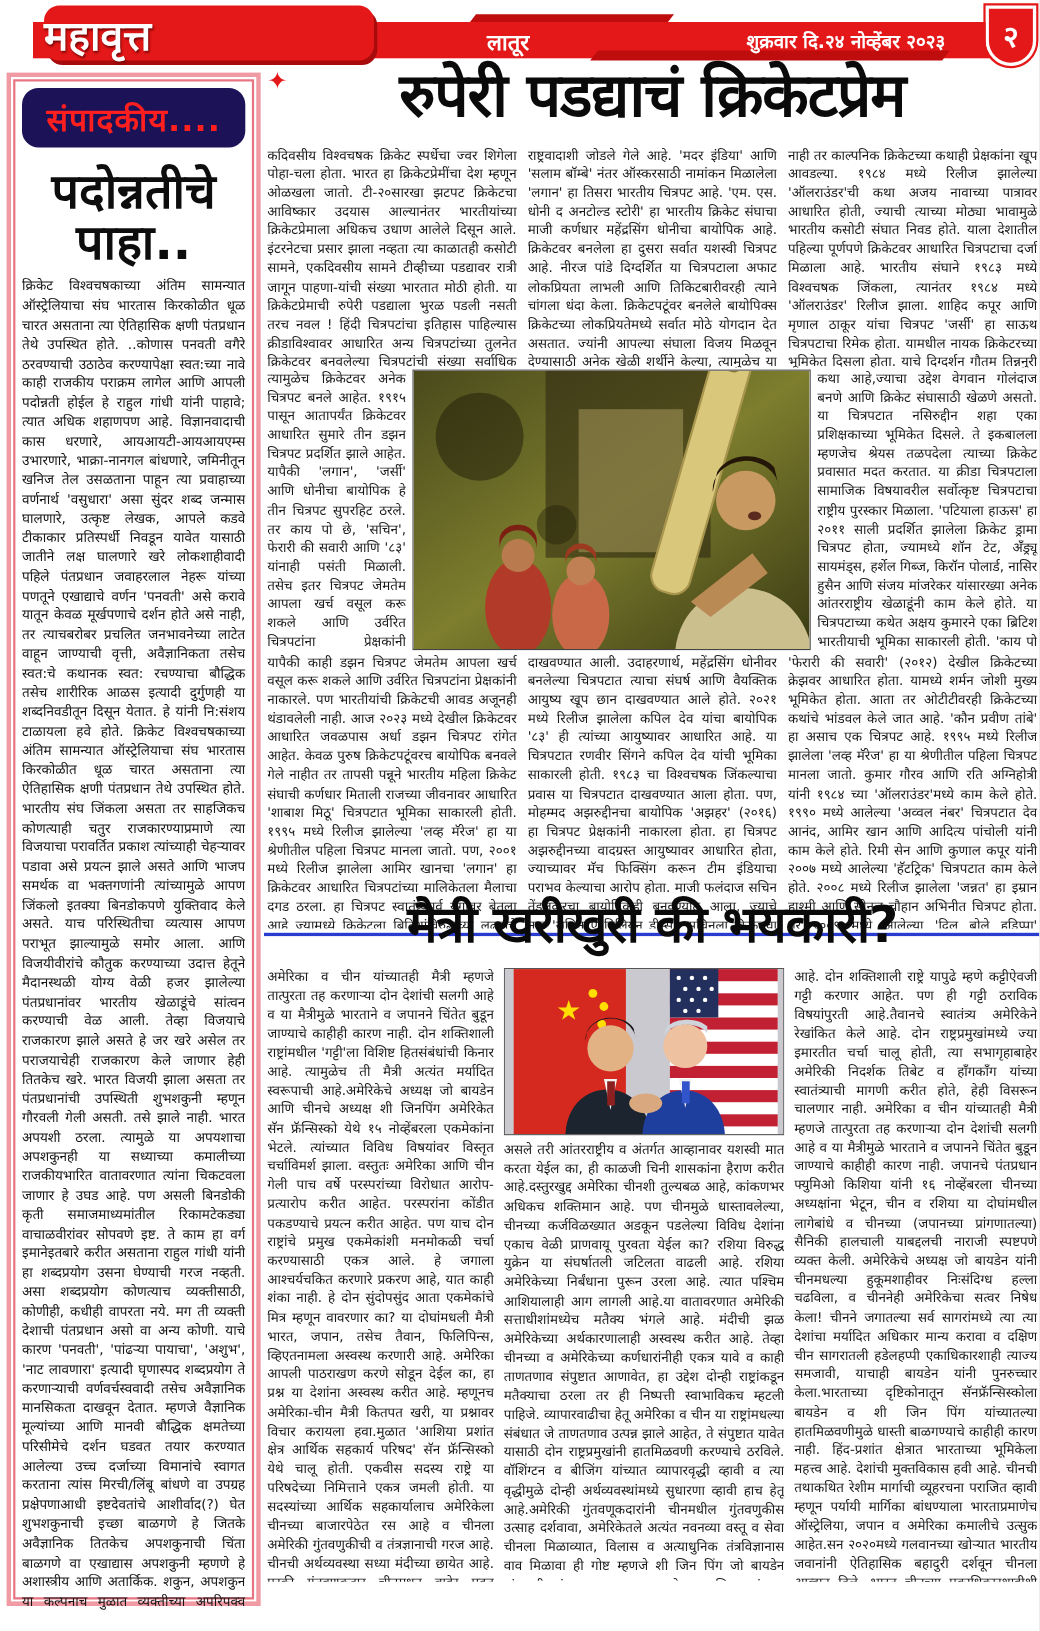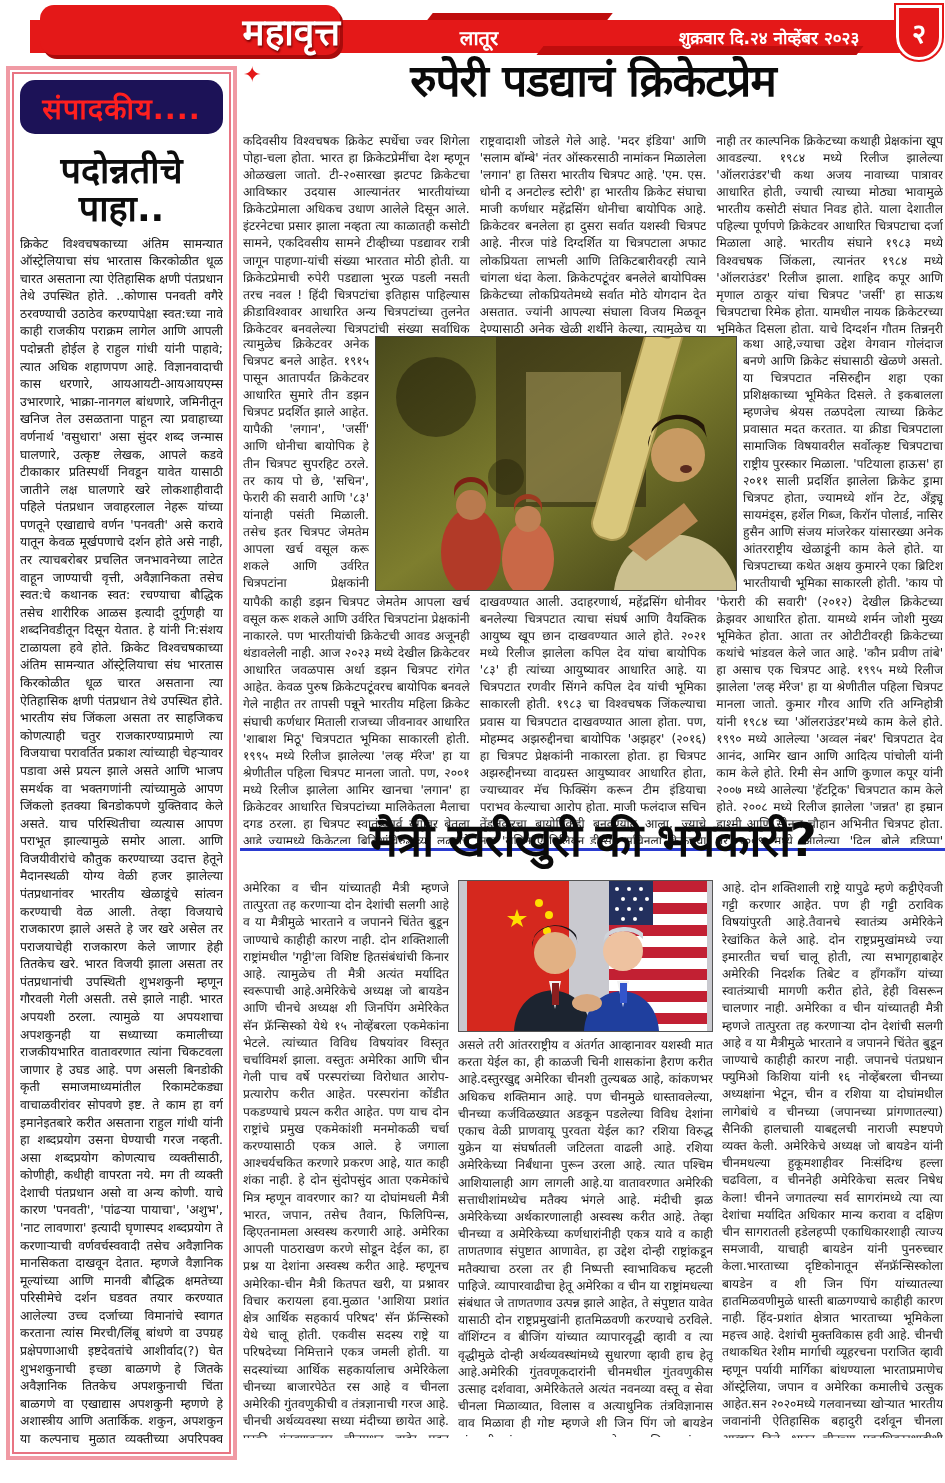--- a/index.html
+++ b/index.html
@@ -5,40 +5,40 @@
   html,body{margin:0;padding:0;background:#dddddd;}
   .page{position:relative;width:945px;height:1483px;background:#ffffff;overflow:hidden;
         font-family:"DejaVu Sans",sans-serif;color:#1a1a1a;margin:0 auto;}
   .abs{position:absolute;}
 
   
   .mast-bar{left:30px;top:20px;width:882px;height:33px;background:#e41818;}
   .mast-accent-a{left:540px;top:46px;width:320px;height:9px;background:#bf0d0d;transform:skewX(-38deg);}
   .mast-accent-b{left:430px;top:13px;width:180px;height:7px;background:#bf0d0d;transform:skewX(-38deg);}
   .mast-title-box{left:40px;top:5px;width:300px;height:50px;background:#e41818;border-radius:14px;
-        box-shadow:3px 4px 0 #a80b0b;display:flex;align-items:center;justify-content:flex-end;}
+        box-shadow:3px 4px 0 #a80b0b;display:flex;align-items:center;justify-content:flex-start;}
   .mast-title-box span{color:#fff;font-size:37px;font-weight:900;text-shadow:1px 2px 2px #7a0606;}
-  .mast-city{left:409px;top:24px;width:140px;text-align:center;color:#fff;font-size:20px;font-weight:700;}
+  .mast-city{left:392px;top:24px;width:140px;text-align:center;color:#fff;font-size:20px;font-weight:700;}
   .mast-date{left:624px;top:26px;width:290px;text-align:center;color:#fff;font-size:17px;font-weight:700;}
   .mast-page-badge{left:896px;top:5px;width:40px;height:49px;background:#e41818;border:3px solid #fff;
         outline:2px solid #e41818;border-radius:0 0 24px 24px;display:flex;align-items:center;justify-content:center;
         color:#fff;font-size:27px;font-weight:900;}
 
   
   .editorial{left:6px;top:66px;width:231px;height:1394px;border:4px solid #f09aa4;
         box-shadow:inset 0 0 0 2px #ffffff,inset 0 0 0 4px #e87482;background:#fff;
         padding:10px 10px 8px 10px;box-sizing:border-box;}
   .edit-label-box{background:#1c1257;height:54px;display:flex;align-items:center;justify-content:center;margin-bottom:18px;border-radius:15px;}
   .edit-label-box span{color:#ff1f1f;font-size:29px;font-weight:900;letter-spacing:1px;}
-  .edit-headline{font-size:36px;font-weight:900;color:#0d0d0d;text-align:center;margin:2px 0 8px 0;line-height:1.05;}
+  .edit-headline{font-size:44px;font-weight:900;color:#0d0d0d;text-align:center;margin:2px 0 8px 0;line-height:1.05;}
   .edit-body{font-size:12.3px;line-height:1.43;text-align:justify;color:#151515;height:1212px;overflow:hidden;}
 
   
   .cricket{left:243px;top:58px;width:700px;height:788px;}
-  .c-headline{margin:0;text-align:center;font-size:44px;line-height:1.05;font-weight:900;color:#0a0a0a;letter-spacing:-1px;}
+  .c-headline{margin:0;text-align:center;font-size:55px;line-height:1.05;font-weight:900;color:#0a0a0a;letter-spacing:-1px;}
   .c-ornament{position:absolute;left:0px;top:4px;color:#e41818;font-size:22px;}
   .c-blockA{position:absolute;left:0;right:0;top:75px;height:201px;display:flex;gap:10px;}
   .c-blockB{position:absolute;left:0;right:0;top:278px;height:255px;display:flex;gap:6px;}
   .c-blockC{position:absolute;left:0;right:0;top:536px;height:250px;display:flex;gap:10px;}
   .col{flex:1;font-size:12.2px;line-height:1.4;text-align:justify;overflow:hidden;}
   .b-left{width:126px;flex:none;font-size:12.2px;line-height:1.4;text-align:justify;overflow:hidden;}
   .b-img{width:360px;flex:none;height:253px;border:1px solid #444;overflow:hidden;}
   .b-right{flex:1;font-size:12.2px;line-height:1.4;text-align:justify;overflow:hidden;}
 
   

